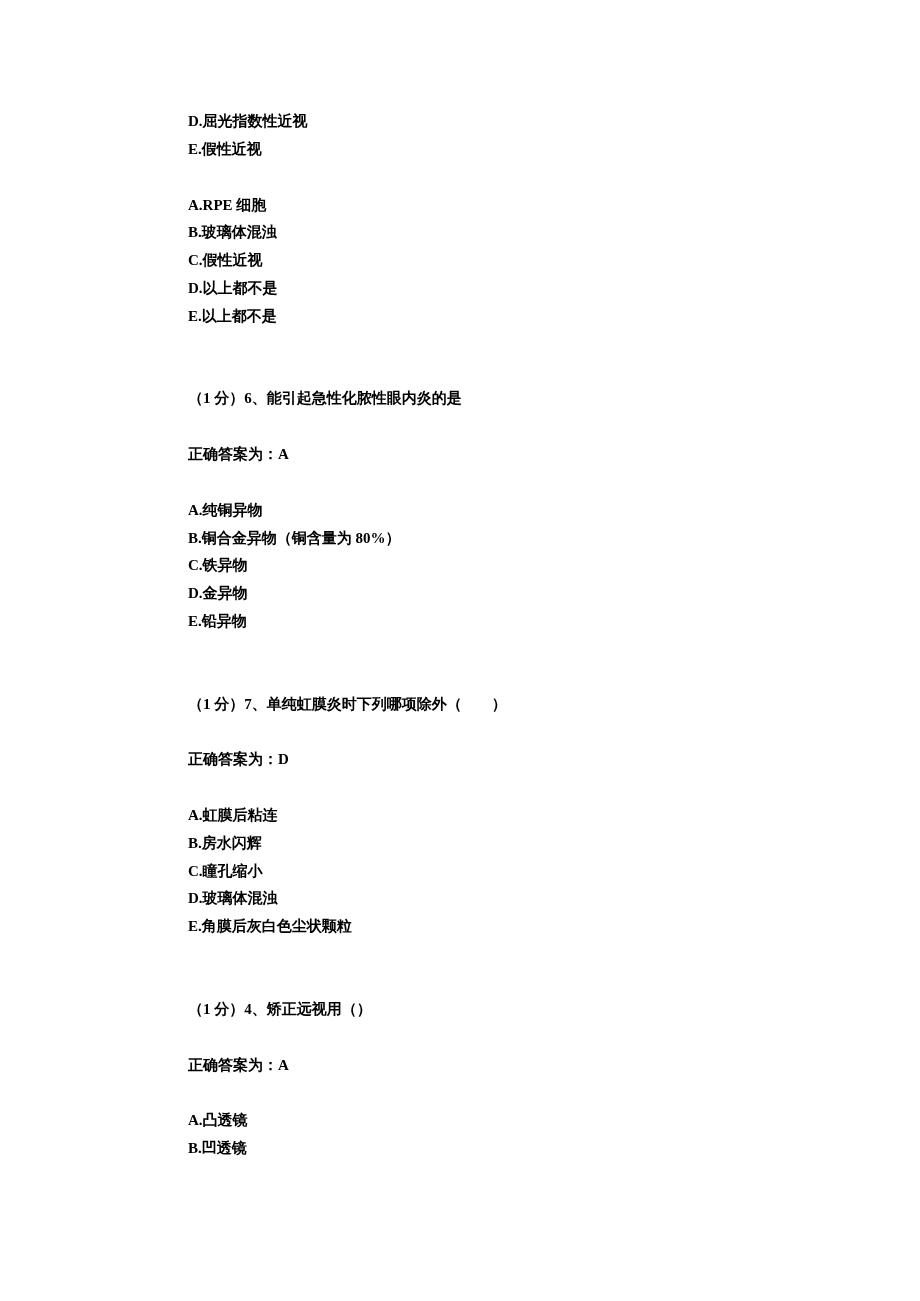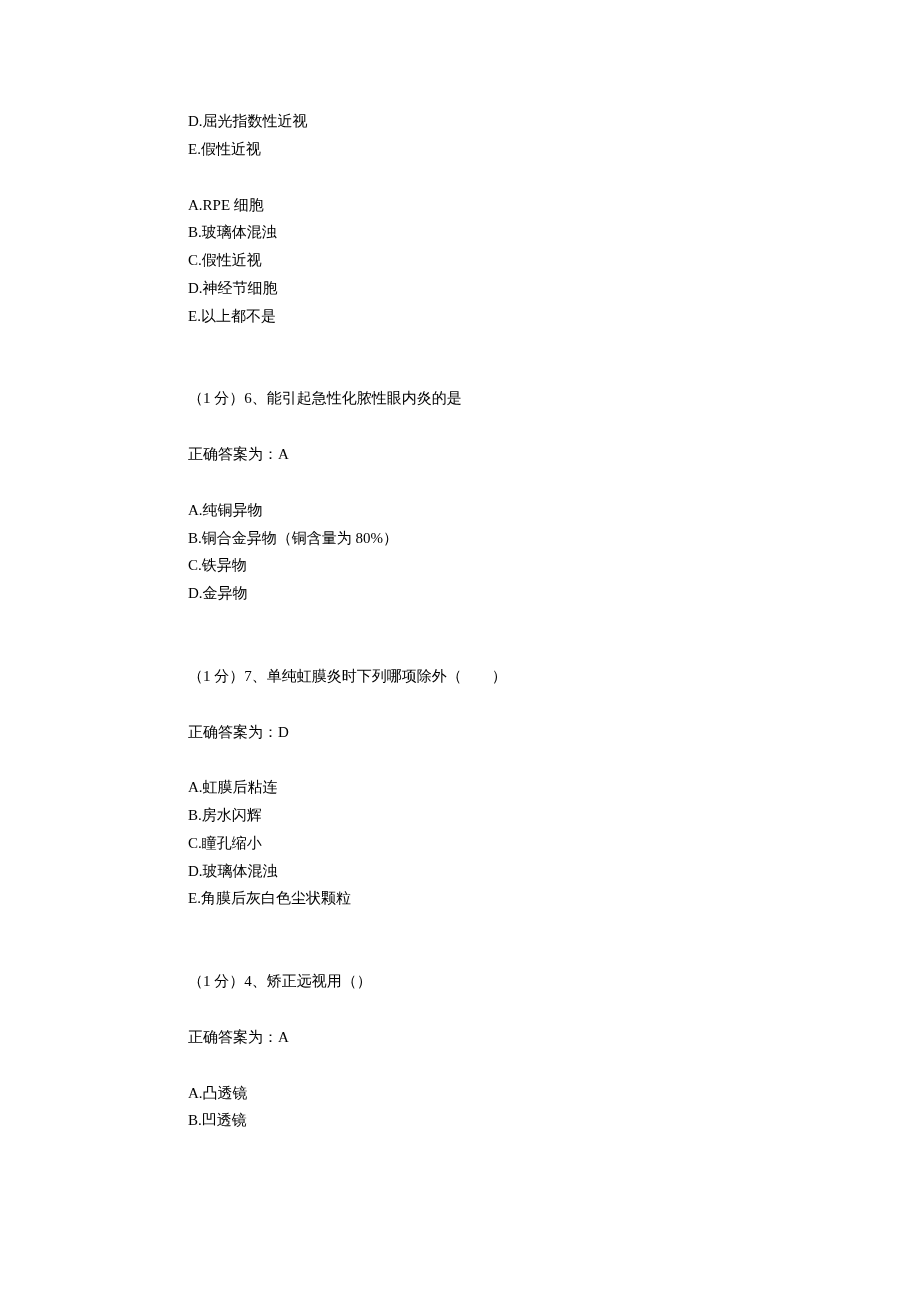--- a/index.html
+++ b/index.html
@@ -13,20 +13,21 @@
     }
     .page {
       width: 920px;
       min-height: 1301px;
       padding: 108px 188px 100px 188px;
       box-sizing: border-box;
     }
     .line {
       display: block;
       white-space: pre;
+      font-weight: bold;
     }
     .gap {
       height: 28px;
     }
     .gap-large {
       height: 55px;
     }
   </style>
 </head>
 <body>
@@ -34,33 +35,34 @@
 <div class="page">
 
   <span class="line">D.屈光指数性近视</span>
   <span class="line">E.假性近视</span>
 
   <div class="gap"></div>
 
   <span class="line">A.RPE 细胞</span>
   <span class="line">B.玻璃体混浊</span>
   <span class="line">C.假性近视</span>
-  <span class="line">D.神经节细胞</span>
+  <span class="line">D.以上都不是</span>
   <span class="line">E.以上都不是</span>
 
   <div class="gap-large"></div>
 
   <span class="line">（1 分）6、能引起急性化脓性眼内炎的是</span>
   <div class="gap"></div>
   <span class="line">正确答案为：A</span>
   <div class="gap"></div>
   <span class="line">A.纯铜异物</span>
   <span class="line">B.铜合金异物（铜含量为 80%）</span>
   <span class="line">C.铁异物</span>
   <span class="line">D.金异物</span>
+  <span class="line">E.铅异物</span>
 
   <div class="gap-large"></div>
 
   <span class="line">（1 分）7、单纯虹膜炎时下列哪项除外（　　）</span>
   <div class="gap"></div>
   <span class="line">正确答案为：D</span>
   <div class="gap"></div>
   <span class="line">A.虹膜后粘连</span>
   <span class="line">B.房水闪辉</span>
   <span class="line">C.瞳孔缩小</span>

